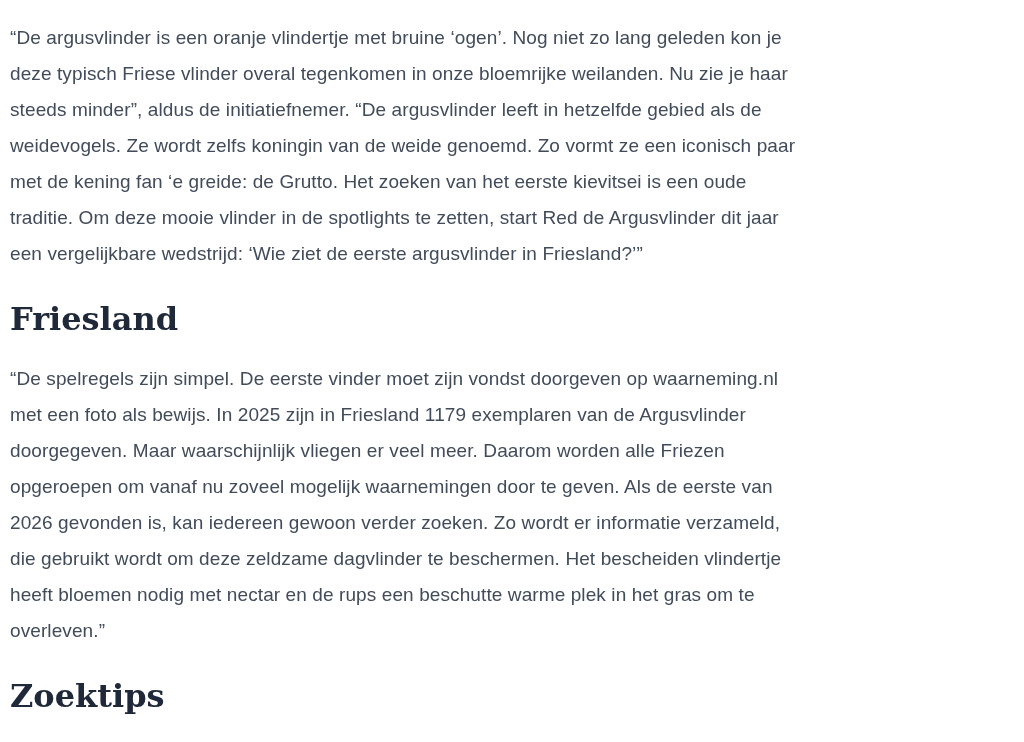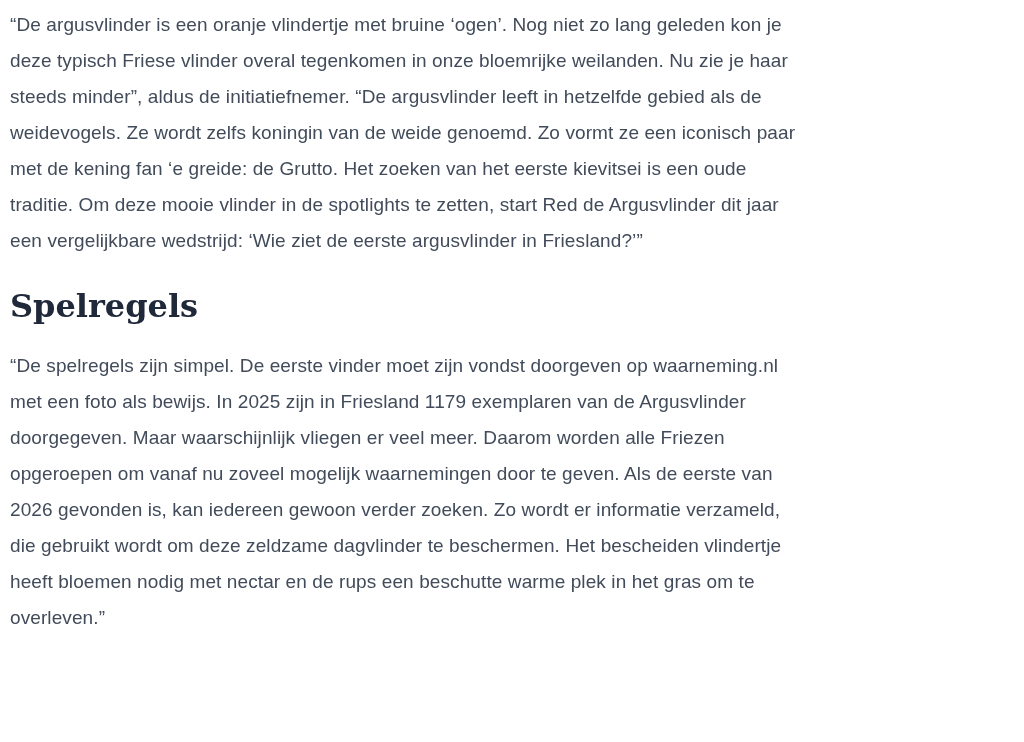--- a/index.html
+++ b/index.html
@@ -8,21 +8,21 @@
     background: #ffffff;
   }
   body {
     width: 1024px;
     height: 742px;
     overflow: hidden;
   }
   .article {
     box-sizing: border-box;
     width: 820px;
-    padding: 7px 14px 0 10px;
+    padding: 20px 14px 0 10px;
   }
   .article p {
     margin: 0 0 26px 0;
     font-family: "Liberation Sans", "DejaVu Sans", sans-serif;
     font-size: 19px;
     line-height: 36px;
     font-weight: 400;
     color: #414b5a;
     letter-spacing: 0.1px;
   }
@@ -38,18 +38,19 @@
   .article p:first-child {
     margin-top: 0;
   }
 </style>
 </head>
 <body>
 
 <article class="article">
   <p>“De argusvlinder is een oranje vlindertje met bruine ‘ogen’. Nog niet zo lang geleden kon je deze typisch Friese vlinder overal tegenkomen in onze bloemrijke weilanden. Nu zie je haar steeds minder”, aldus de initiatiefnemer. “De argusvlinder leeft in hetzelfde gebied als de weidevogels. Ze wordt zelfs koningin van de weide genoemd. Zo vormt ze een iconisch paar met de kening fan ‘e greide: de Grutto. Het zoeken van het eerste kievitsei is een oude traditie. Om deze mooie vlinder in de spotlights te zetten, start Red de Argusvlinder dit jaar een vergelijkbare wedstrijd: ‘Wie ziet de eerste argusvlinder in Friesland?’”</p>
 
-  <h2>Spelregels</h2>
+  <h2>Friesland</h2>
 
   <p>“De spelregels zijn simpel. De eerste vinder moet zijn vondst doorgeven op waarneming.nl met een foto als bewijs. In 2025 zijn in Friesland 1179 exemplaren van de Argusvlinder doorgegeven. Maar waarschijnlijk vliegen er veel meer. Daarom worden alle Friezen opgeroepen om vanaf nu zoveel mogelijk waarnemingen door te geven. Als de eerste van 2026 gevonden is, kan iedereen gewoon verder zoeken. Zo wordt er informatie verzameld, die gebruikt wordt om deze zeldzame dagvlinder te beschermen. Het bescheiden vlindertje heeft bloemen nodig met nectar en de rups een beschutte warme plek in het gras om te overleven.”</p>
 
+  <h2>Zoektips</h2>
 
 </article>
 
 </body></html>

